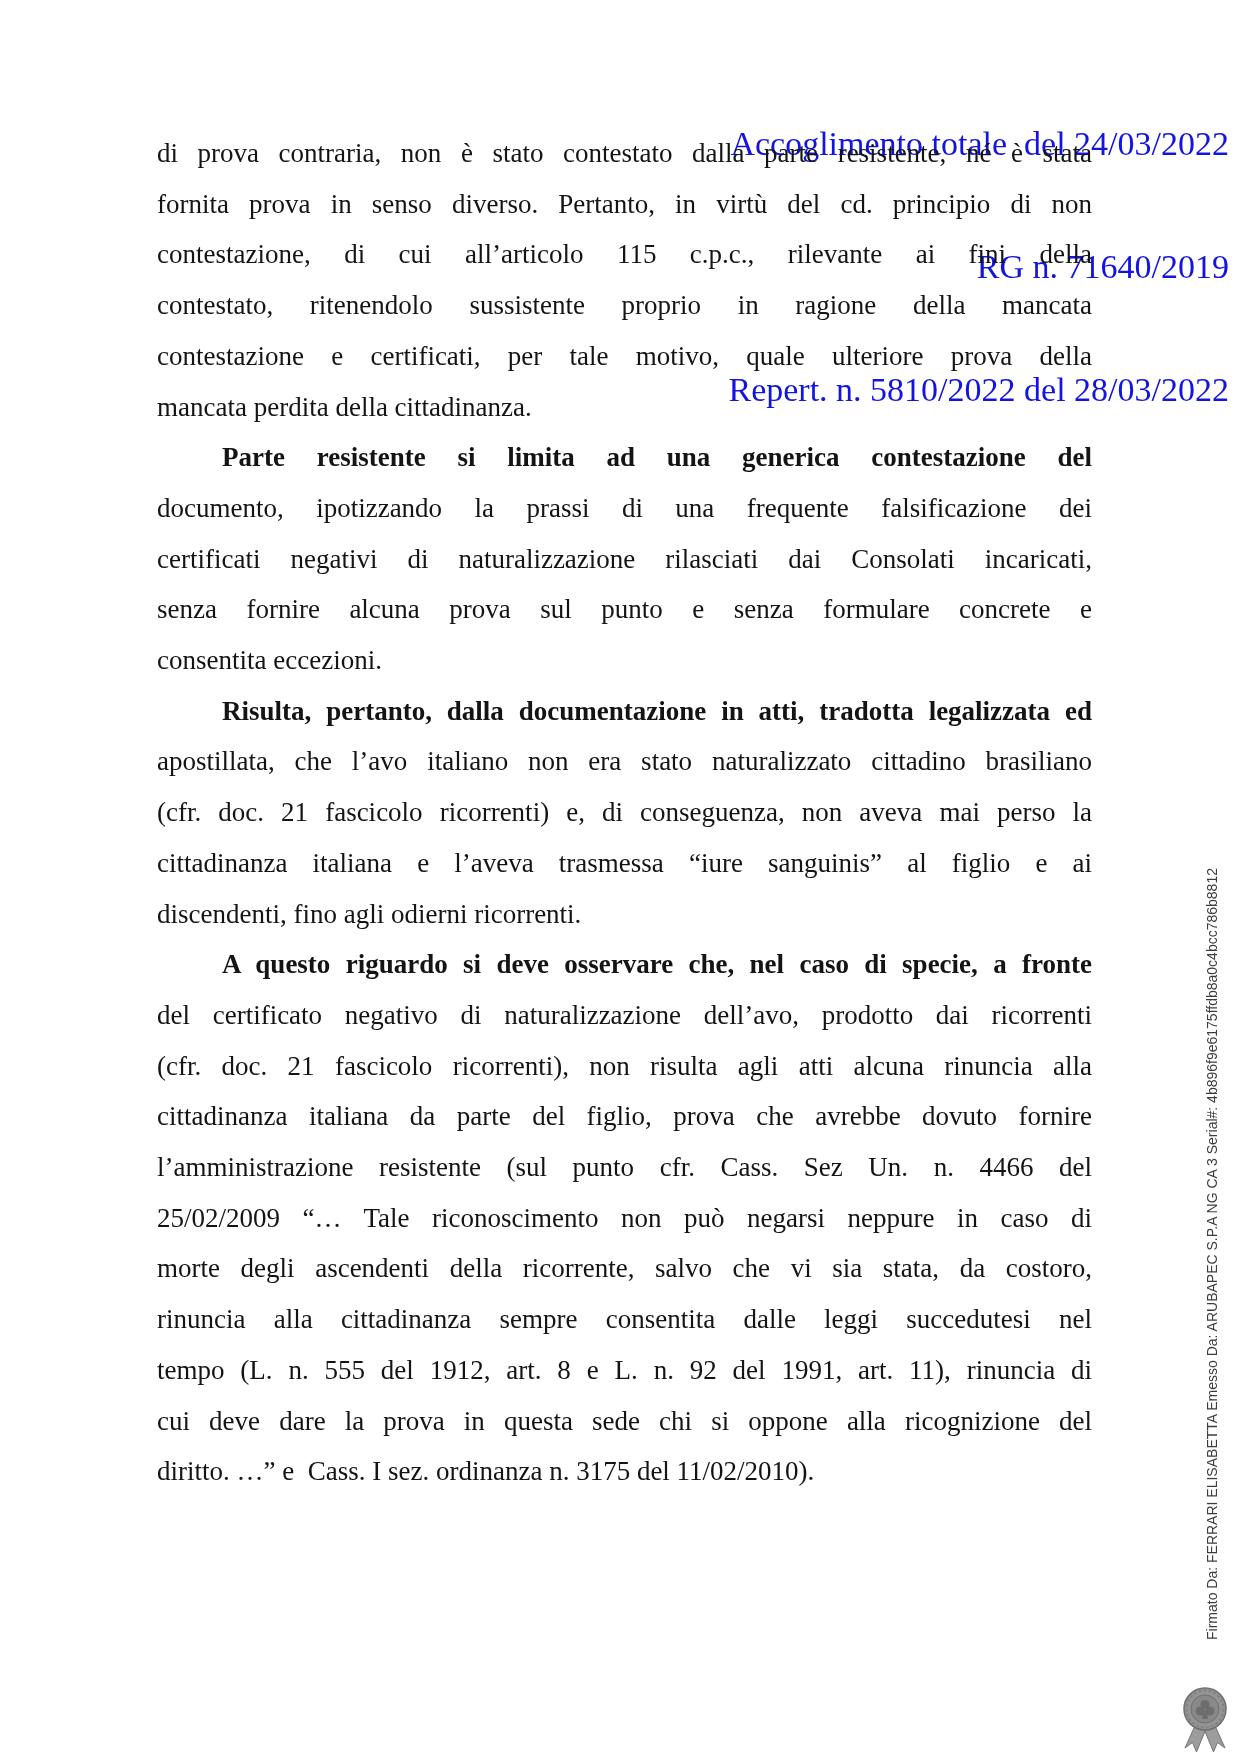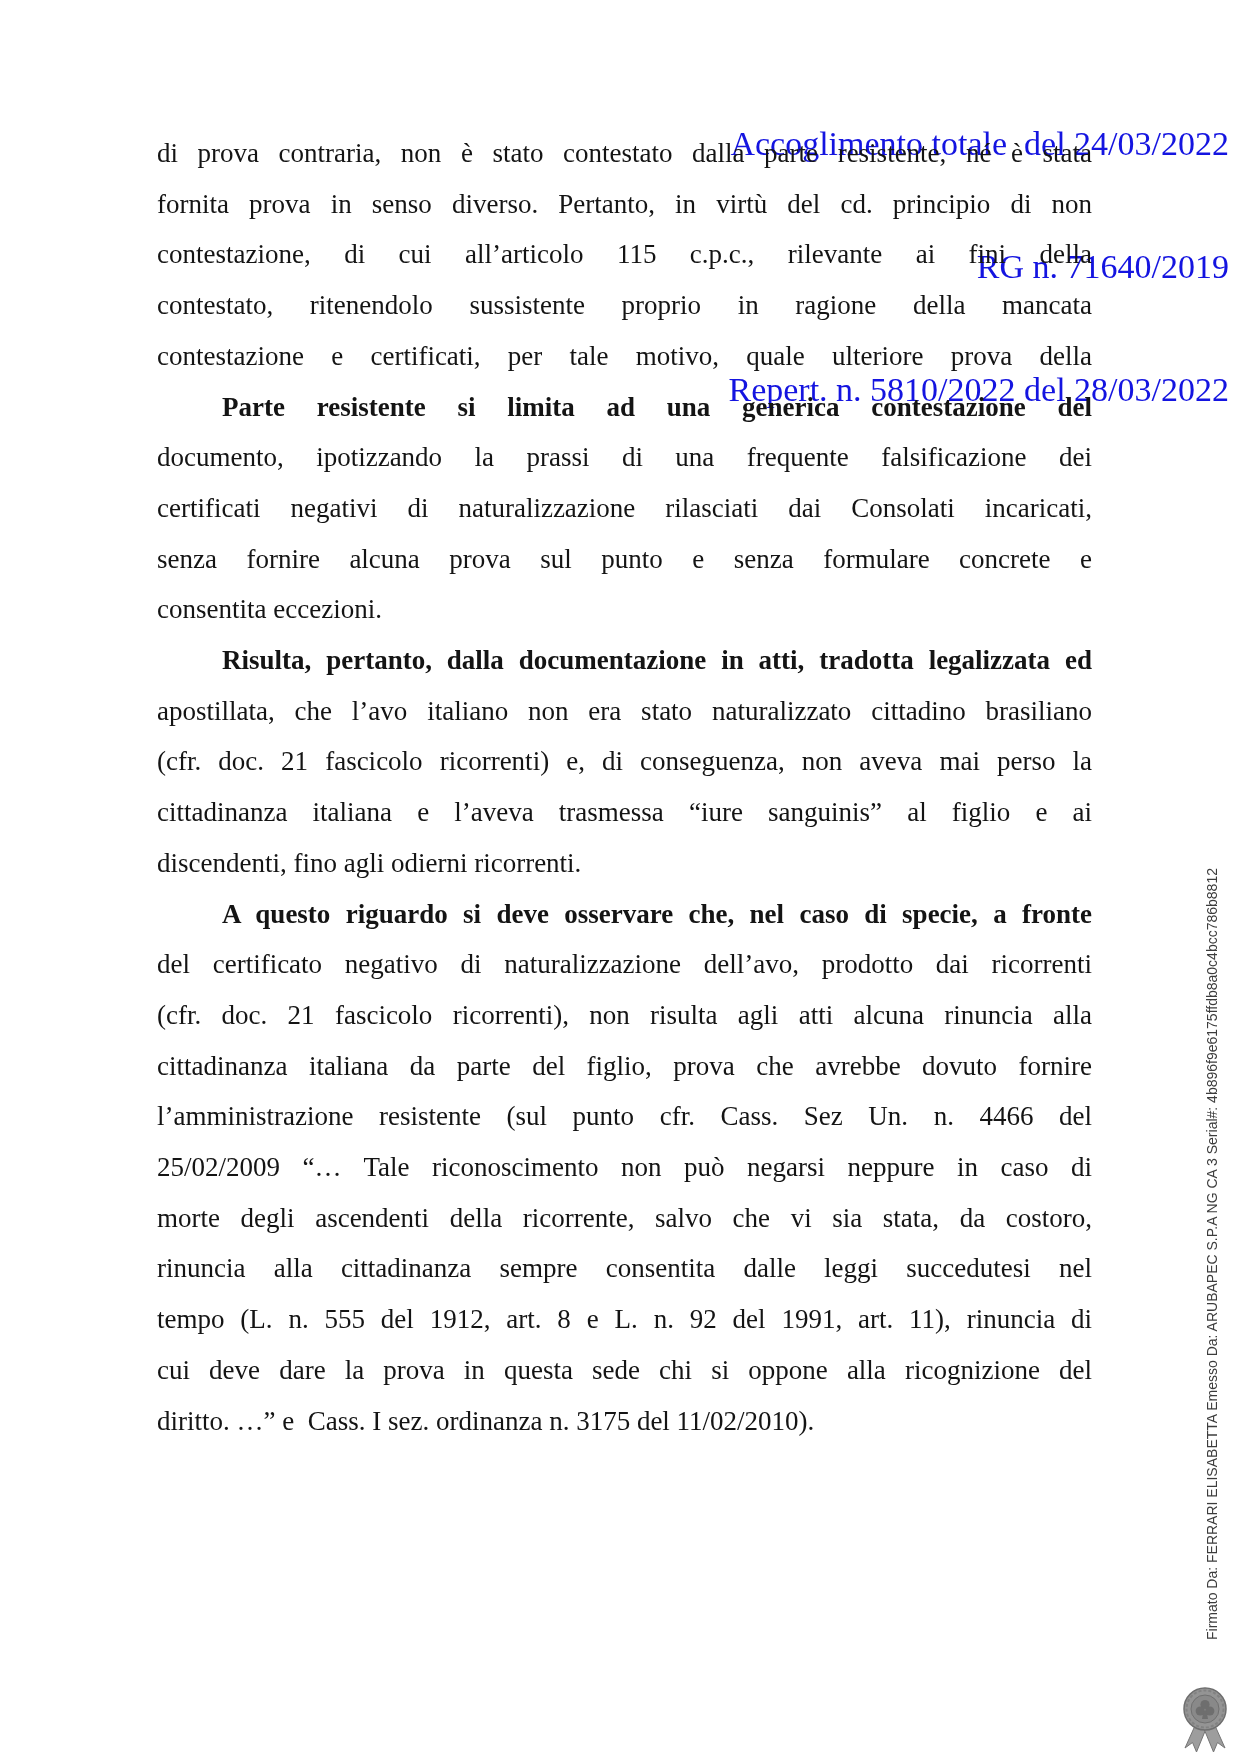--- a/index.html
+++ b/index.html
@@ -50,20 +50,21 @@
     <div>RG n. 71640/2019</div>
     <div>Repert. n. 5810/2022 del 28/03/2022</div>
   </div>
 
   <div class="doc" id="doc-lines" style="color: rgb(20, 20, 20);">
       <div class="line j"><span>di prova contraria, non è stato contestato dalla parte resistente, né è stata</span></div>
       <div class="line j"><span>fornita prova in senso diverso. Pertanto, in virtù del cd. principio di non</span></div>
       <div class="line j"><span>contestazione, di cui all’articolo 115 c.p.c., rilevante ai fini della</span></div>
       <div class="line j"><span>contestato, ritenendolo sussistente proprio in ragione della mancata</span></div>
       <div class="line j"><span>contestazione e certificati, per tale motivo, quale ulteriore prova della</span></div>
+      <div class="line last"><span>mancata perdita della cittadinanza.</span></div>
       <div class="line j ind"><span>Parte resistente si limita ad una generica contestazione del</span></div>
       <div class="line j"><span>documento, ipotizzando la prassi di una frequente falsificazione dei</span></div>
       <div class="line j"><span>certificati negativi di naturalizzazione rilasciati dai Consolati incaricati,</span></div>
       <div class="line j"><span>senza fornire alcuna prova sul punto e senza formulare concrete e</span></div>
       <div class="line last"><span>consentita eccezioni.</span></div>
       <div class="line j ind"><span>Risulta, pertanto, dalla documentazione in atti, tradotta legalizzata ed</span></div>
       <div class="line j"><span>apostillata, che l’avo italiano non era stato naturalizzato cittadino brasiliano</span></div>
       <div class="line j"><span>(cfr. doc. 21 fascicolo ricorrenti) e, di conseguenza, non aveva mai perso la</span></div>
       <div class="line j"><span>cittadinanza italiana e l’aveva trasmessa “</span><span class="it">iure sanguinis</span><span>” al figlio e ai</span></div>
       <div class="line last"><span>discendenti, fino agli odierni ricorrenti.</span></div>

